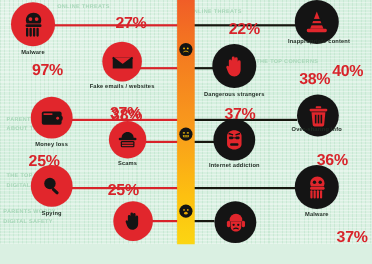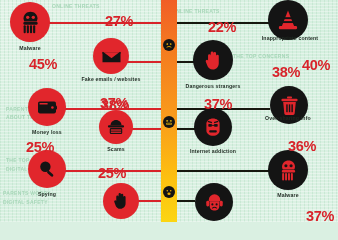--- a/index.html
+++ b/index.html
@@ -144,21 +144,21 @@
 
   <div class="node">
     <div class="bubble red" style="left:93px;top:38px;width:36px;height:36px;">
       <svg width="23" height="23" viewBox="0 0 24 24" fill="#141414">
         <path d="M2.6 7.6h18.8v10.4H2.6z"></path>
         <path d="M2.6 7.6L12 14.6l9.4-7z" fill="#e1262c"></path>
         <path d="M2.6 7.6L12 14.6l9.4-7" stroke="#141414" stroke-width="1.6" fill="none"></path>
       </svg>
     </div>
     <div class="lbl" style="left:71px;top:76px;width:80px;">Fake emails / websites</div>
-    <div class="pct" style="left:29px;top:56px;">45%</div>
+    <div class="pct" style="left:29px;top:56px;">97%</div>
   </div>
 
   <div class="node">
     <div class="bubble red" style="left:28px;top:88px;width:38px;height:38px;">
       <svg width="24" height="24" viewBox="0 0 24 24" fill="#141414">
         <rect x="3" y="6.4" width="18" height="12" rx="1.8"></rect>
         <rect x="13.6" y="10.2" width="8.4" height="4.6" rx="1.6"></rect>
         <circle cx="17.4" cy="12.5" r="1.3" fill="#e1262c"></circle>
         <rect x="4.6" y="8" width="8" height="1.5" fill="#e1262c"></rect>
       </svg>

